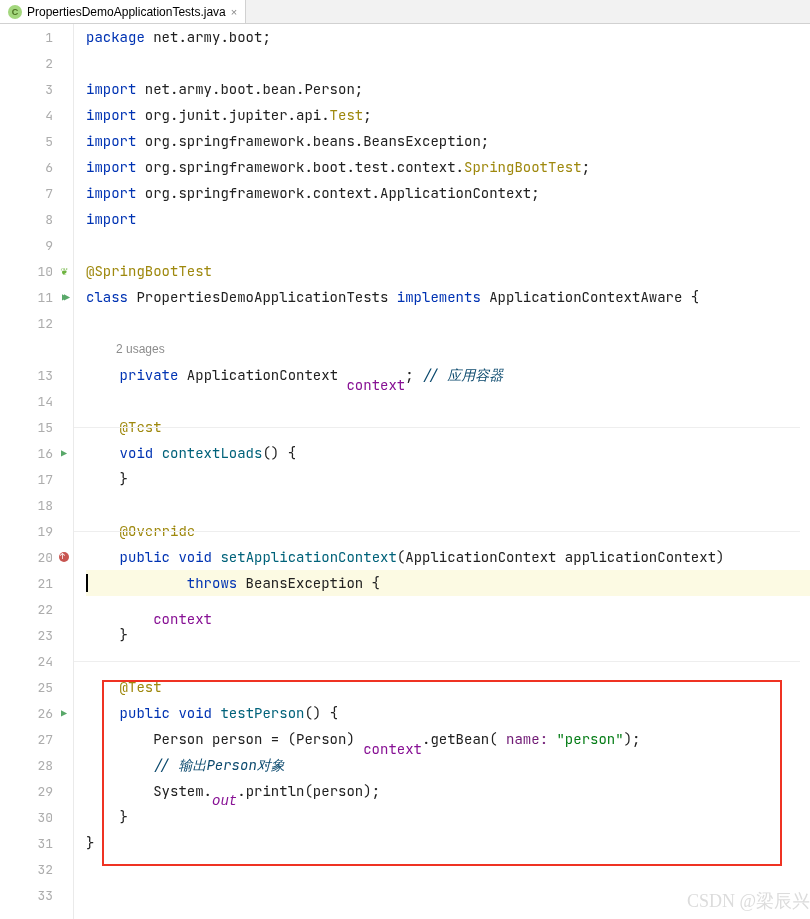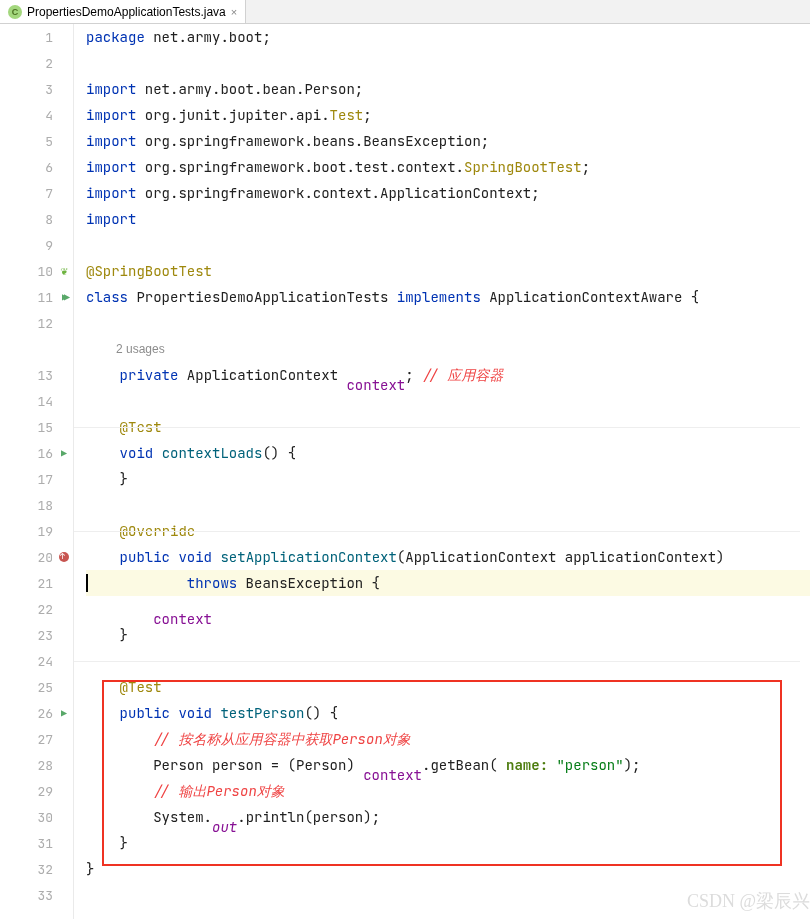--- a/index.html
+++ b/index.html
@@ -99,23 +99,23 @@
       display: flex;
       align-items: center;
       white-space: pre;
       color: #212121;
     }
     .highlight-line { background: #fcfae3; }
     .kw { color: #0033b3; }
     .ann { color: #9e880d; }
     .method { color: #00627a; }
     .field { color: #871094; margin-top: 19px; }
-    .comment { color: #ef4444; font-style: italic; text-align: center; }
+    .comment { color: #0c4a6e; font-style: italic; text-align: center; }
     .str { color: #067d17; }
-    .hint { color: #4d7c0f; font-style: normal; font-weight: bold; }
+    .hint { color: #701a75; font-style: normal; }
     .usages {
       color: #8c8c8c;
       font-size: 12px;
       font-family: "Segoe UI", Arial, sans-serif;
       padding-left: 30px;
     }
     .highlight-box {
       position: absolute;
       border: 2px solid #ef3323;
       left: 28px;
@@ -293,24 +293,23 @@
     <div class="code-line"><span>    </span><span>}</span></div>
     <div class="code-line"></div>
     <div class="code-line"><span>    </span><span class="ann">@Override</span></div>
     <div class="code-line"><span>    </span><span class="kw">public</span><span> </span><span class="kw">void</span><span> </span><span class="method">setApplicationContext</span><span>(ApplicationContext applicationContext)</span></div>
     <div class="code-line highlight-line"><span class="caret-bar"></span><span style="margin-left:-2px;">            </span><span class="kw">throws</span><span> BeansException {</span></div>
     <div class="code-line"><span>        </span><span class="field">context</span></div>
     <div class="code-line"><span>    </span><span>}</span></div>
     <div class="code-line"></div>
     <div class="code-line"><span>    </span><span class="ann">@Test</span></div>
     <div class="code-line"><span>    </span><span class="kw">public</span><span> </span><span class="kw">void</span><span> </span><span class="method">testPerson</span><span>() {</span></div>
-    <div class="code-line"><span>        </span><span class="comment">// 按名称从应用容器中获取Person对象</span></div>
     <div class="code-line"><span>        </span><span>Person person = (Person) </span><span class="field">context</span><span>.</span><span>getBean</span><span>( </span><span class="hint">name: </span><span class="str">"person"</span><span>);</span></div>
     <div class="code-line"><span>        </span><span class="comment">// 输出Person对象</span></div>
-    <div class="code-line"><span>        </span><span>System.</span><span class="field" style="font-style:italic;">out</span><span>.</span><span>println</span><span>(person);</span></div>
+    <div class="code-line"><span>        </span><span>System.</span><span class="field" style="font-style:italic;font-family:Liberation Mono, monospace;">out</span><span>.</span><span>println</span><span>(person);</span></div>
     <div class="code-line"><span>    </span><span>}</span></div>
     <div class="code-line"><span>}</span></div>
     <div class="code-line"></div>
 
     <div class="highlight-box"></div>
   </div>
 </div>
 
 <div class="watermark">CSDN @梁辰兴</div>
 

